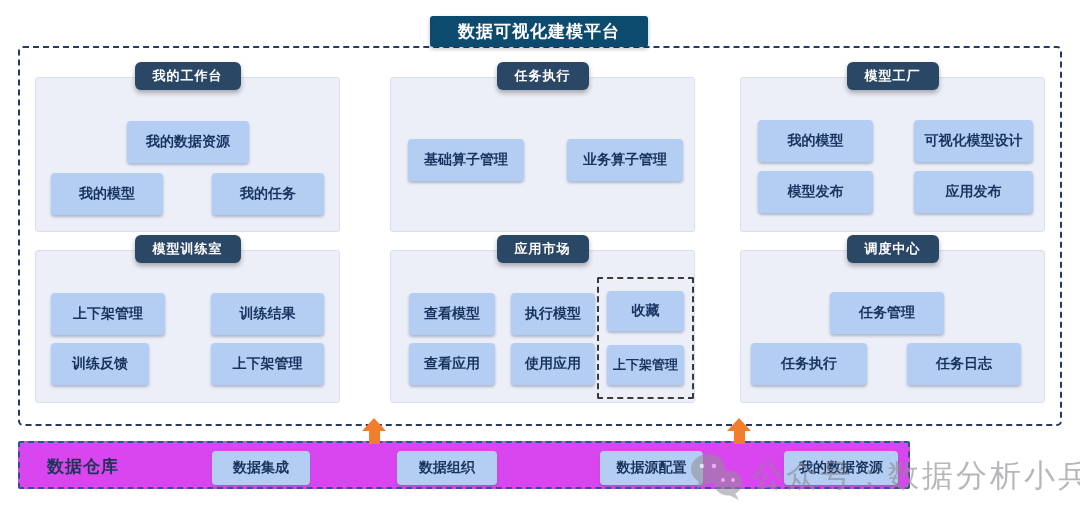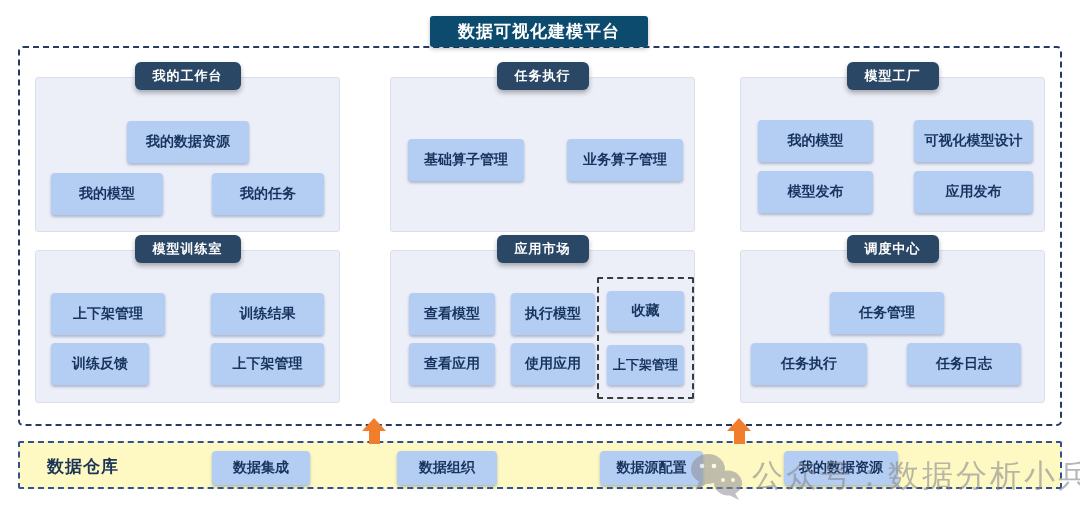--- a/index.html
+++ b/index.html
@@ -41,22 +41,22 @@
   }
   .dash-group .btn{position:absolute;left:8px;width:77px;height:40px;}
   
   .up-arrow{position:absolute;width:24px;height:26px;z-index:4;}
   .up-arrow .head{width:0;height:0;margin:0 auto;
     border-left:12px solid transparent;border-right:12px solid transparent;
     border-bottom:13px solid #F07E2D;}
   .up-arrow .stem{width:11px;height:13px;background:#F07E2D;margin:0 auto;}
   
   .warehouse-bar{
-    position:absolute;left:18px;top:441px;width:1044px;height:48px;box-sizing:border-box;
-    border:2px dashed #31518F;background:#fef9c3;border-radius:2px;
+    position:absolute;left:18px;top:441px;width:892px;height:48px;box-sizing:border-box;
+    border:2px dashed #31518F;background:#d946ef;border-radius:2px;
   }
   .warehouse-label{
     position:absolute;left:27px;top:12px;font-size:17px;font-weight:bold;color:#1C3557;
     letter-spacing:1px;
   }
   .warehouse-bar .btn{height:34px;top:8px;}
   
   .watermark{
     position:absolute;left:688px;top:452px;z-index:8;display:flex;align-items:center;gap:8px;
     pointer-events:none;

